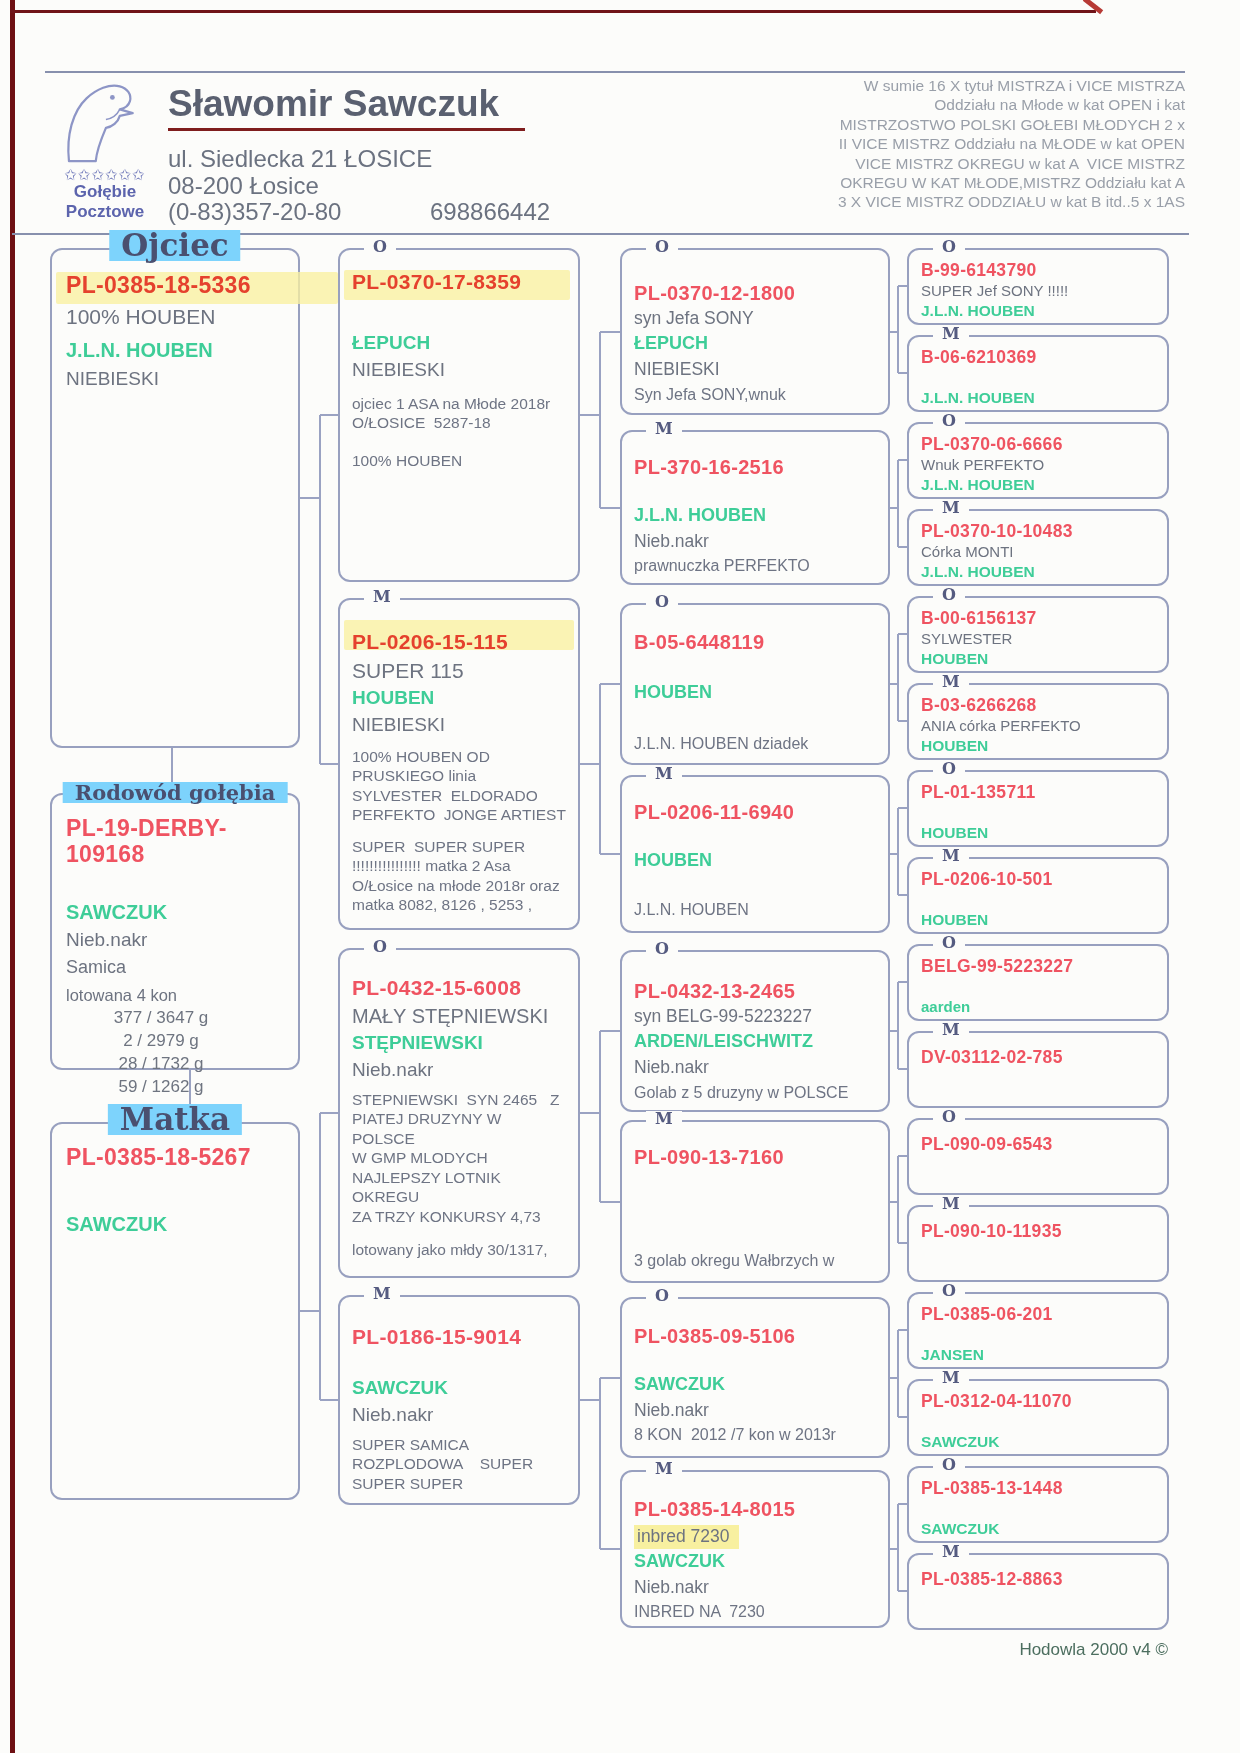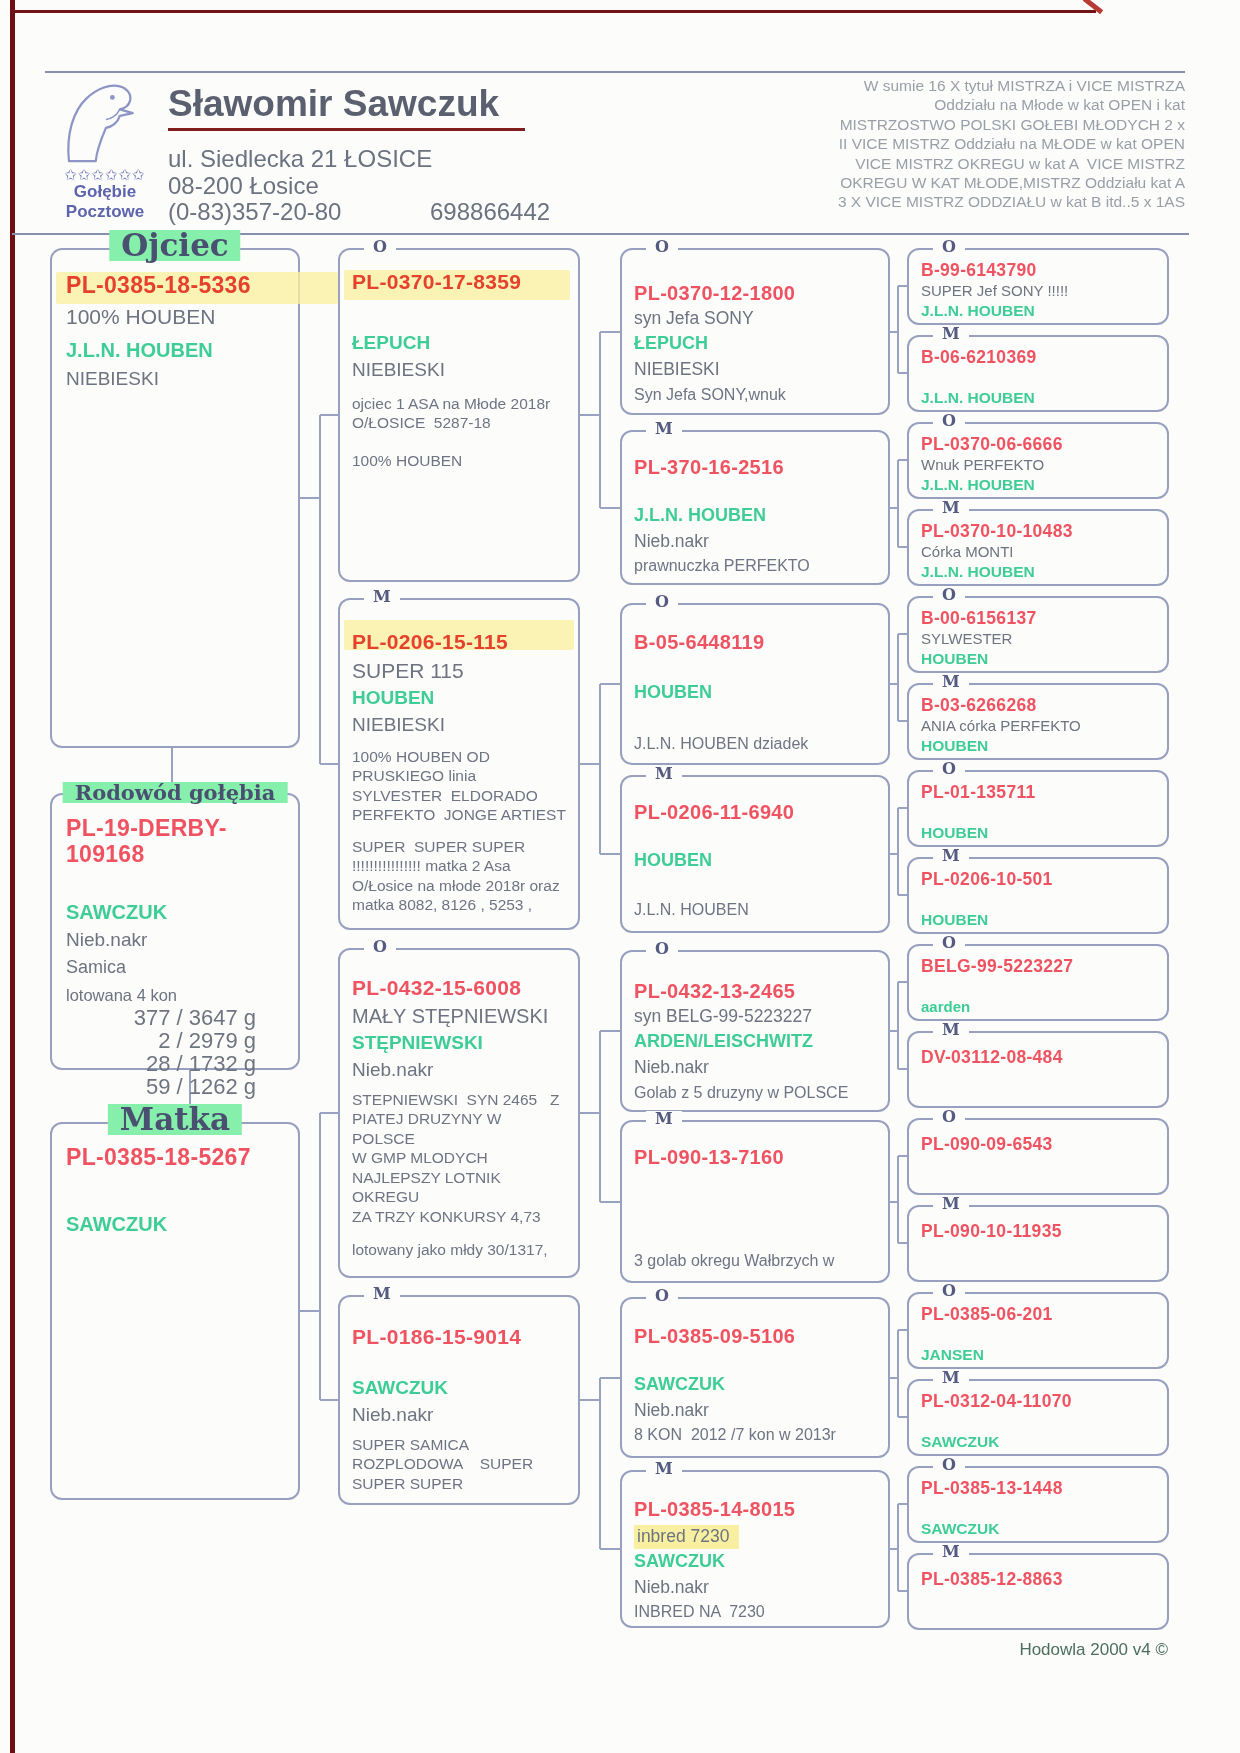--- a/index.html
+++ b/index.html
@@ -16,40 +16,40 @@
   .addr{position:absolute;font-size:24px;color:#6b7280;line-height:1.2;}
   .ach{position:absolute;left:600px;top:76px;width:585px;text-align:right;}
   .ach div{font-size:15.5px;line-height:19.4px;color:#999fa9;white-space:pre;}
   .logo{position:absolute;left:46px;top:78px;width:118px;text-align:center;color:#5c64ad;}
   .logo .stars{font-size:15px;letter-spacing:1px;color:#7079ba;line-height:1;}
   .logo .cap{font-size:17px;font-weight:700;line-height:1.15;}
   
   .pbox{position:absolute;border:2px solid #98a0bf;border-radius:12px;box-sizing:border-box;padding:6px 12px;}
   .pbox>div:not(.band){position:relative;}
   .band{position:absolute;background:#f8f0a0;opacity:.78;border-radius:2px;}
-  .btitle{position:absolute;top:-20px;left:50%;transform:translateX(-50%);background:#86efac;
+  .btitle{position:absolute;top:-20px;left:50%;transform:translateX(-50%);background:#7dd3fc;
           padding:0 12px;font-family:"DejaVu Serif",serif;font-weight:700;color:#4a5070;
           font-size:31px;line-height:1;white-space:nowrap;}
   .btitle.sm{font-size:21px;top:-13px;}
   .tag{position:absolute;top:-11px;left:24px;background:#fcfcfa;padding:0 9px;
        font-family:"DejaVu Serif",serif;font-weight:700;color:#555b80;font-size:16px;line-height:1;}
   .ring{font-weight:700;color:#ef5361;line-height:1.15;letter-spacing:.3px;}
   .ring.hot{color:#e5412d;}
   .strain{color:#3ecd98;font-weight:700;line-height:1.2;}
   .name,.colorline,.sexline,.flown{color:#6d7380;line-height:1.2;}
   .notes{color:#6e7484;white-space:pre-wrap;}
   .c1 .ring{font-size:23px;} .c2 .ring{font-size:21px;} .c3 .ring{font-size:20px;} .c4 .ring{font-size:17.5px;}
   .c1 .strain{font-size:20px;} .c2 .strain{font-size:19px;} .c3 .strain{font-size:18px;} .c4 .strain{font-size:15.5px;}
   .c1 .name{font-size:21px;} .c2 .name{font-size:21px;} .c3 .name{font-size:17.5px;} .c4 .name{font-size:15px;}
   .c1 .colorline{font-size:19px;} .c2 .colorline{font-size:19px;} .c3 .colorline{font-size:17.5px;}
   .c2 .notes{font-size:15.5px;line-height:19.5px;}
   .c3 .notes{font-size:16px;line-height:20px;}
   .sexline,.flown{font-size:18px;}
   .flown{font-size:16.5px;}
-  .res{font-size:22px;color:#6e7480;line-height:23px;width:190px;text-align:right;}
+  .res{font-size:17px;color:#6e7480;line-height:23px;width:190px;text-align:center;}
   .hl-inline{background:#f8f0a0;padding:1px 10px 2px 3px;display:inline-block;}
   .connectors{position:absolute;left:0;top:0;pointer-events:none;}
   .footer-credit{position:absolute;right:72px;top:1640px;font-size:17px;color:#4c6e5f;}
 </style>
 </head>
 <body>
 
 <div class="page">
 
   <div class="edge-left"></div>
@@ -307,21 +307,21 @@
   </div>
 
   <div class="pbox c4" style="left:907px;top:944px;width:262px;height:77px;padding:2px 12px;">
     <span class="tag">O</span>
     <div class="ring" style="margin-top:8px;">BELG-99-5223227</div>
     <div class="strain" style="margin-top:22px;font-size:15px;">aarden</div>
   </div>
 
   <div class="pbox c4" style="left:907px;top:1031px;width:262px;height:77px;padding:2px 12px;">
     <span class="tag">M</span>
-    <div class="ring" style="margin-top:12px;">DV-03112-08-484</div>
+    <div class="ring" style="margin-top:12px;">DV-03112-02-785</div>
   </div>
 
   <div class="pbox c4" style="left:907px;top:1118px;width:262px;height:77px;padding:2px 12px;">
     <span class="tag">O</span>
     <div class="ring" style="margin-top:12px;">PL-090-09-6543</div>
   </div>
 
   <div class="pbox c4" style="left:907px;top:1205px;width:262px;height:77px;padding:2px 12px;">
     <span class="tag">M</span>
     <div class="ring" style="margin-top:12px;">PL-090-10-11935</div>

